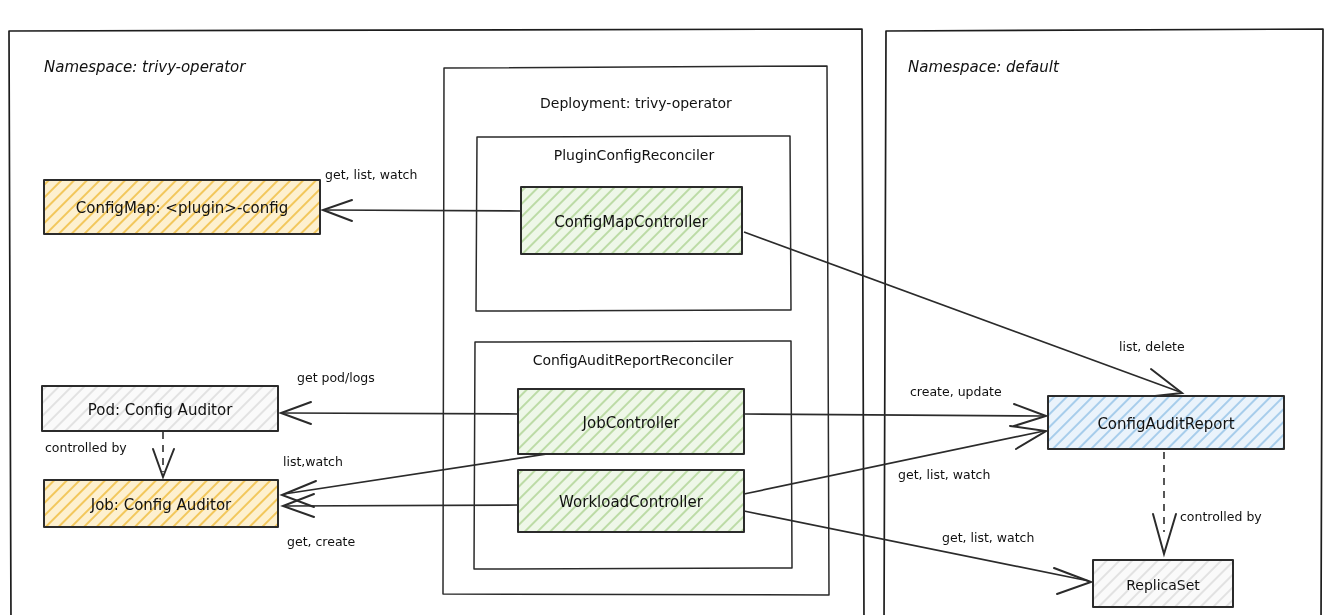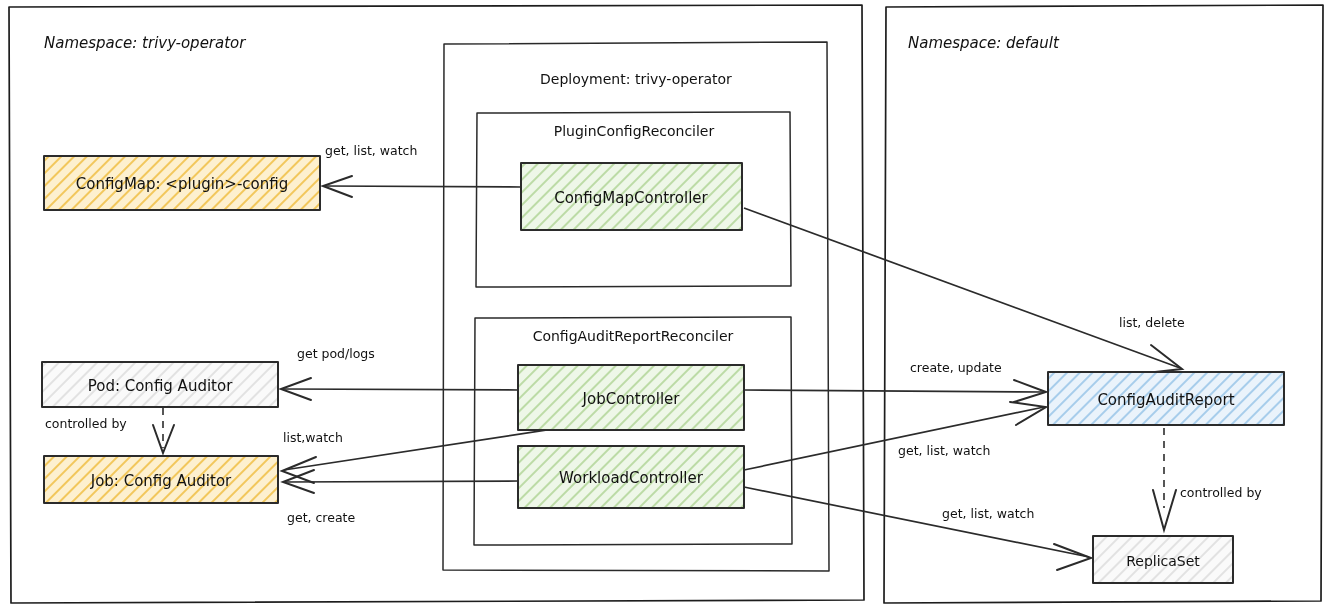--- a/index.html
+++ b/index.html
@@ -1,18 +1,18 @@
 <!DOCTYPE html>
 <html><head>
 <meta charset="utf-8">
 <style>
   html,body{margin:0;padding:0;background:#ffffff;}
   body{width:1332px;height:615px;overflow:hidden;
        font-family:"DejaVu Sans",sans-serif;}
-  #stage{position:relative;width:1332px;height:432px;}
+  #stage{position:relative;width:1332px;height:432px;margin-top:24px;}
   svg#diagram{position:absolute;left:0;top:0;width:1332px;height:615px;}
   .ns-title{font-family:"DejaVu Sans",sans-serif;font-size:15px;font-style:italic;fill:#111111;}
   .grp-title{font-family:"DejaVu Sans",sans-serif;font-size:14px;fill:#111111;}
   .node-label{font-family:"DejaVu Sans",sans-serif;font-size:15px;fill:#111111;}
   .node-label-sm{font-family:"DejaVu Sans",sans-serif;font-size:14px;fill:#111111;}
   .edge-label{font-family:"DejaVu Sans",sans-serif;font-size:12.5px;fill:#111111;}
   .frame{fill:none;stroke:#1d1d1d;stroke-width:1.7;stroke-linejoin:round;}
   .frame-inner{fill:none;stroke:#2a2a2a;stroke-width:1.5;stroke-linejoin:round;}
   .boxo{stroke:#2b2b2b;stroke-width:2;stroke-linejoin:round;}
   .edge{fill:none;stroke:#2b2b2b;stroke-width:1.7;}

